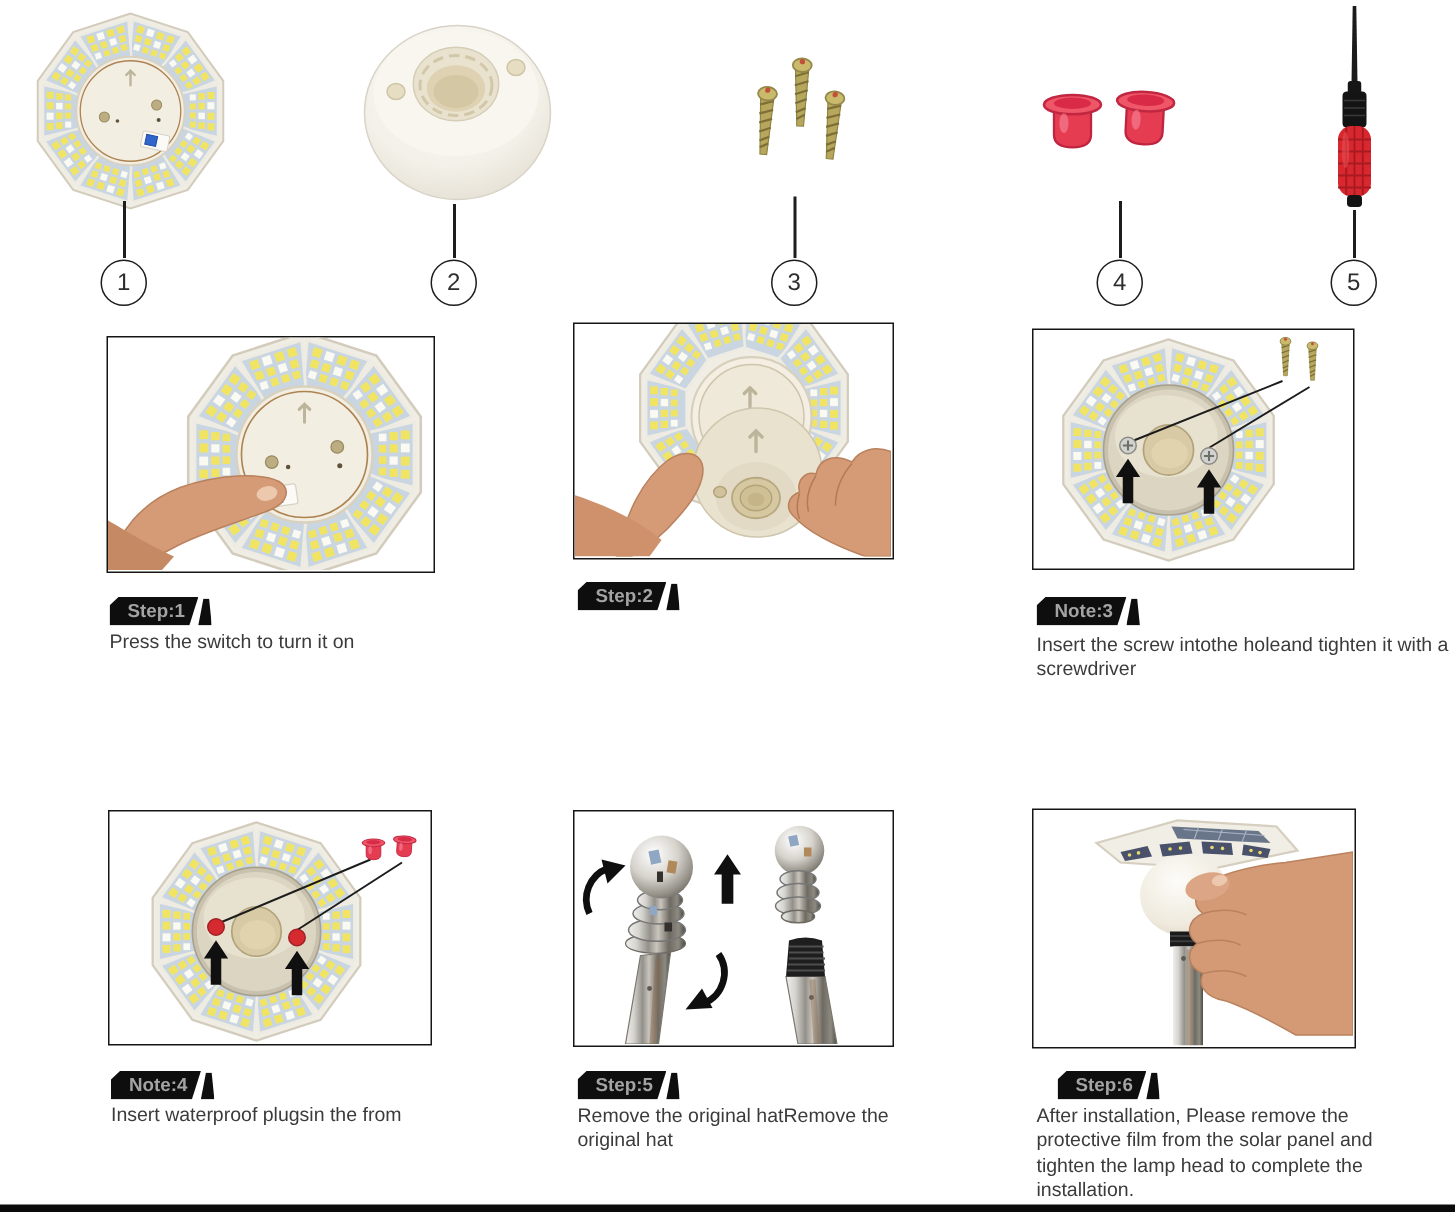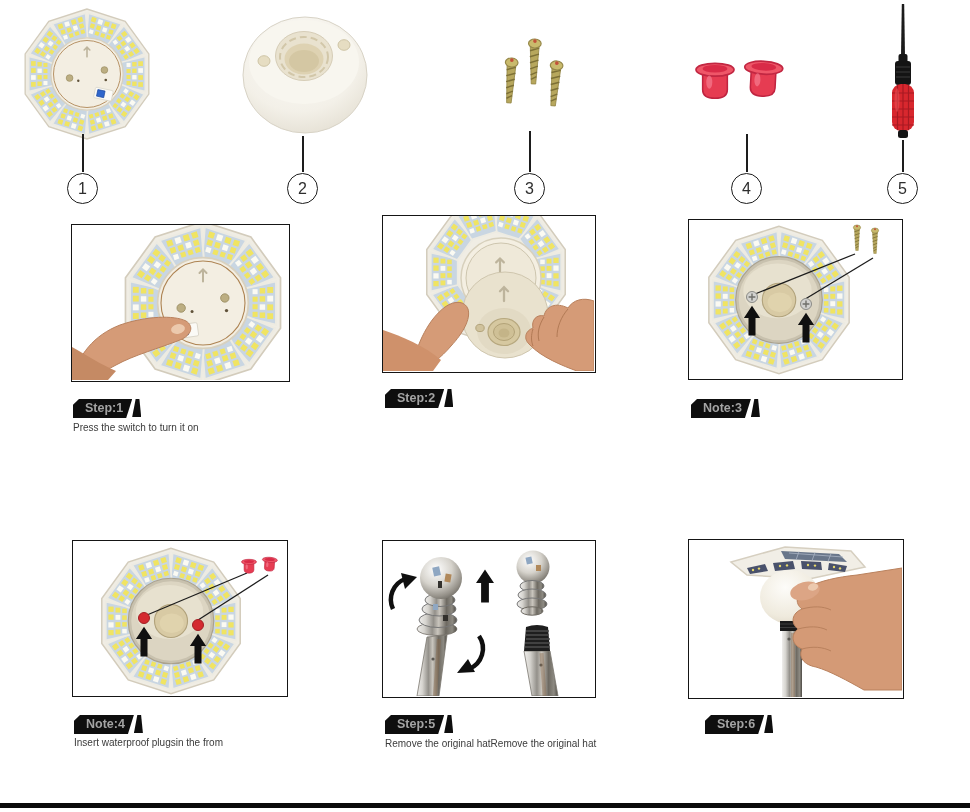--- a/index.html
+++ b/index.html
@@ -14,21 +14,21 @@
   
   .step{position:absolute;}
   .frame{position:absolute;left:0;top:0;box-sizing:border-box;border:1.6px solid #151515;background:#fff;overflow:hidden;}
   .frame svg{display:block;}
   .badge-wrap{position:absolute;height:19px;}
   .badge{display:inline-block;height:19px;line-height:19px;background:#0e0e0e;color:#a3a3a3;
          font-size:12.5px;font-weight:700;padding:0 9px 0 12px;
          clip-path:polygon(0 30%,6px 0,100% 0,calc(100% - 6px) 100%,0 100%);}
   .badge-tail{position:absolute;top:1px;right:-9px;width:9px;height:18px;background:#0e0e0e;
          clip-path:polygon(38% 0,80% 0,100% 100%,0 100%);}
-  .caption{position:absolute;margin:0;font-size:10px;line-height:16.4px;color:#3b3b3b;}
+  .caption{position:absolute;margin:0;font-size:13px;line-height:16.4px;color:#3b3b3b;}
   .rule{position:absolute;left:0;width:970px;background:#0a0a0a;}
 </style>
 </head>
 <body>
 
 <svg width="0" height="0" style="position:absolute" aria-hidden="true">
   <defs>
     <linearGradient id="chromeH" x1="0" y1="0" x2="1" y2="0">
       <stop offset="0" stop-color="#efeeec"></stop>
         <stop offset=".18" stop-color="#d6d4cf"></stop>
@@ -263,20 +263,21 @@
         <use href="#screwHead" transform="translate(117,84)"></use>
         <use href="#screwGold" transform="translate(168,5) scale(0.85)"></use>
         <use href="#screwGold" transform="translate(186,8) scale(0.85)"></use>
         <use href="#arrowUp" transform="translate(63,98) scale(1.35)"></use>
         <use href="#arrowUp" transform="translate(117,105) scale(1.35)"></use>
       </svg>
     </div>
     <div class="badge-wrap" style="left:3px;top:179px">
       <span class="badge">Note:3</span><span class="badge-tail"></span>
     </div>
+    <p class="caption" style="left:3px;top:203px;width:280px">Insert the screw intothe holeand tighten it with a screwdriver</p>
   </div>
 
   <div class="step" style="left:72px;top:540px;width:300px;height:230px">
     <div class="frame" style="width:216px;height:157px">
       <svg width="213" height="154" viewBox="0 0 213 154">
         <g transform="translate(98,80) scale(0.75)">
             <use href="#lampRing"></use>
             <use href="#lampCoverOn"></use>
           </g>
         <line x1="174" y1="32" x2="74" y2="74" stroke="#1c1c1c" stroke-width="1.3"></line>
@@ -374,16 +375,17 @@
 
         <path d="M213,150 L213,28 L168,35 C 148,37 131,41 119,47 C 107,53 105,63 113,69 C 103,73 101,83 109,89 C 101,95 103,105 113,109 C 109,117 115,125 127,127 C 141,131 159,141 175,150 Z" fill="#d49a76" stroke="#b9815d" stroke-width="1"></path>
         <ellipse cx="116" cy="51" rx="15" ry="9" fill="#dca585" transform="rotate(-14 116 51)"></ellipse>
         <ellipse cx="124" cy="47" rx="5.2" ry="3.6" fill="#ecc9ae" transform="rotate(-14 124 47)"></ellipse>
         <path d="M113,69 C 124,66 134,66 142,70 M109,89 C 120,86 130,86 138,90 M113,109 C 124,106 134,107 142,111" stroke="#b9815d" stroke-width="1" fill="none"></path>
       </svg>
     </div>
     <div class="badge-wrap" style="left:17px;top:175px">
       <span class="badge">Step:6</span><span class="badge-tail"></span>
     </div>
+    <p class="caption" style="left:3px;top:197px;width:242px">After installation, Please remove the protective film from the solar panel and tighten the lamp head to complete the installation.</p>
   </div>
 
   <div class="rule" style="top:803px;height:4.5px"></div>
 </div>
 
 </body></html>

